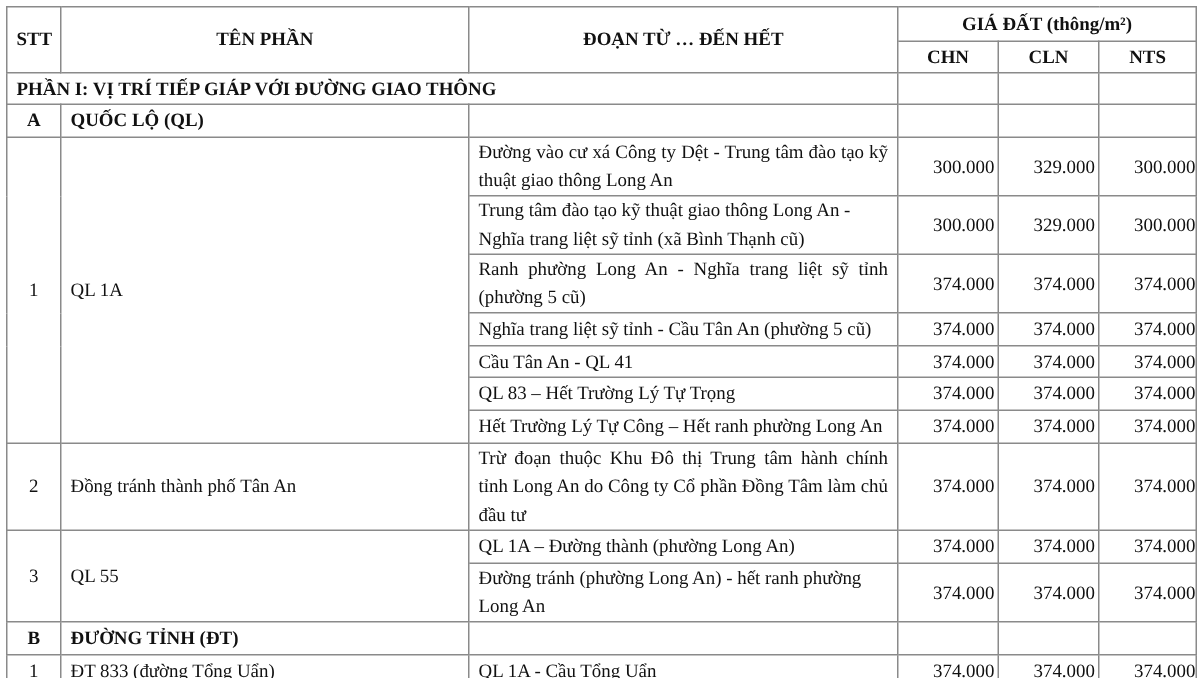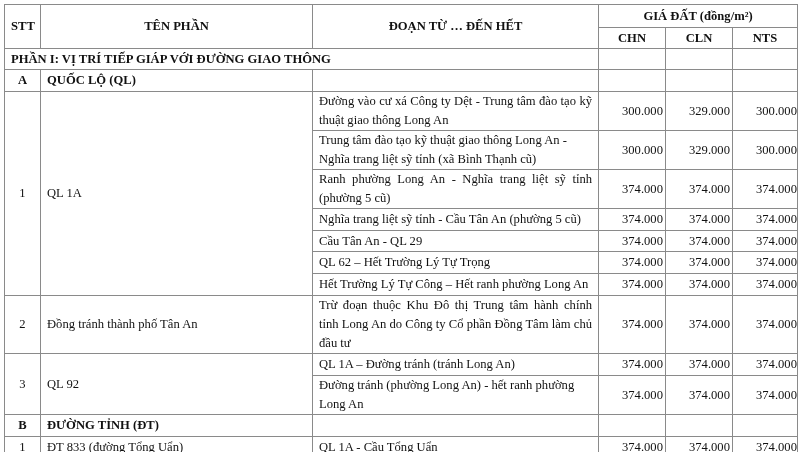--- a/index.html
+++ b/index.html
@@ -22,21 +22,21 @@
     <col style="width:286px">
     <col style="width:67px">
     <col style="width:67px">
     <col style="width:65px">
   </colgroup>
   <tbody>
       <tr style="height:23px">
     <th rowspan="2">STT</th>
     <th rowspan="2">TÊN PHẦN</th>
     <th rowspan="2">ĐOẠN TỪ … ĐẾN HẾT</th>
-    <th colspan="3">GIÁ ĐẤT (đồng/m²)</th>
+    <th colspan="3">GIÁ ĐẤT (thông/m²)</th>
   </tr>
   <tr style="height:21px">
     <th>CHN</th>
     <th>CLN</th>
     <th>NTS</th>
   </tr>
   <tr style="height:21px">
     <td colspan="3" class="b">PHẦN I: VỊ TRÍ TIẾP GIÁP VỚI ĐƯỜNG GIAO THÔNG</td>
     <td></td>
         <td></td>
@@ -71,27 +71,27 @@
     <td class="num">374.000</td>
     <td class="num">374.000</td>
   </tr>
   <tr style="height:22px">
     <td>Nghĩa trang liệt sỹ tỉnh - Cầu Tân An (phường 5 cũ)</td>
     <td class="num">374.000</td>
     <td class="num">374.000</td>
     <td class="num">374.000</td>
   </tr>
   <tr style="height:21px">
-    <td>Cầu Tân An - QL 29</td>
+    <td>Cầu Tân An - QL 41</td>
     <td class="num">374.000</td>
     <td class="num">374.000</td>
     <td class="num">374.000</td>
   </tr>
   <tr style="height:22px">
-    <td>QL 62 – Hết Trường Lý Tự Trọng</td>
+    <td>QL 83 – Hết Trường Lý Tự Trọng</td>
     <td class="num">374.000</td>
     <td class="num">374.000</td>
     <td class="num">374.000</td>
   </tr>
   <tr style="height:22px">
     <td>Hết Trường Lý Tự Công – Hết ranh phường Long An</td>
     <td class="num">374.000</td>
     <td class="num">374.000</td>
     <td class="num">374.000</td>
   </tr>
@@ -100,22 +100,22 @@
     <td class="c">2</td>
     <td>Đồng tránh thành phố Tân An</td>
     <td class="j">Trừ đoạn thuộc Khu Đô thị Trung tâm hành chính tỉnh Long An do Công ty Cổ phần Đồng Tâm làm chủ đầu tư</td>
     <td class="num">374.000</td>
     <td class="num">374.000</td>
     <td class="num">374.000</td>
   </tr>
 
   <tr style="height:22px">
     <td rowspan="2" class="c">3</td>
-    <td rowspan="2">QL 92</td>
-    <td>QL 1A – Đường tránh (tránh Long An)</td>
+    <td rowspan="2">QL 55</td>
+    <td>QL 1A – Đường thành (phường Long An)</td>
     <td class="num">374.000</td>
     <td class="num">374.000</td>
     <td class="num">374.000</td>
   </tr>
   <tr style="height:38px">
     <td>Đường tránh (phường Long An) - hết ranh phường Long An</td>
     <td class="num">374.000</td>
     <td class="num">374.000</td>
     <td class="num">374.000</td>
   </tr>

